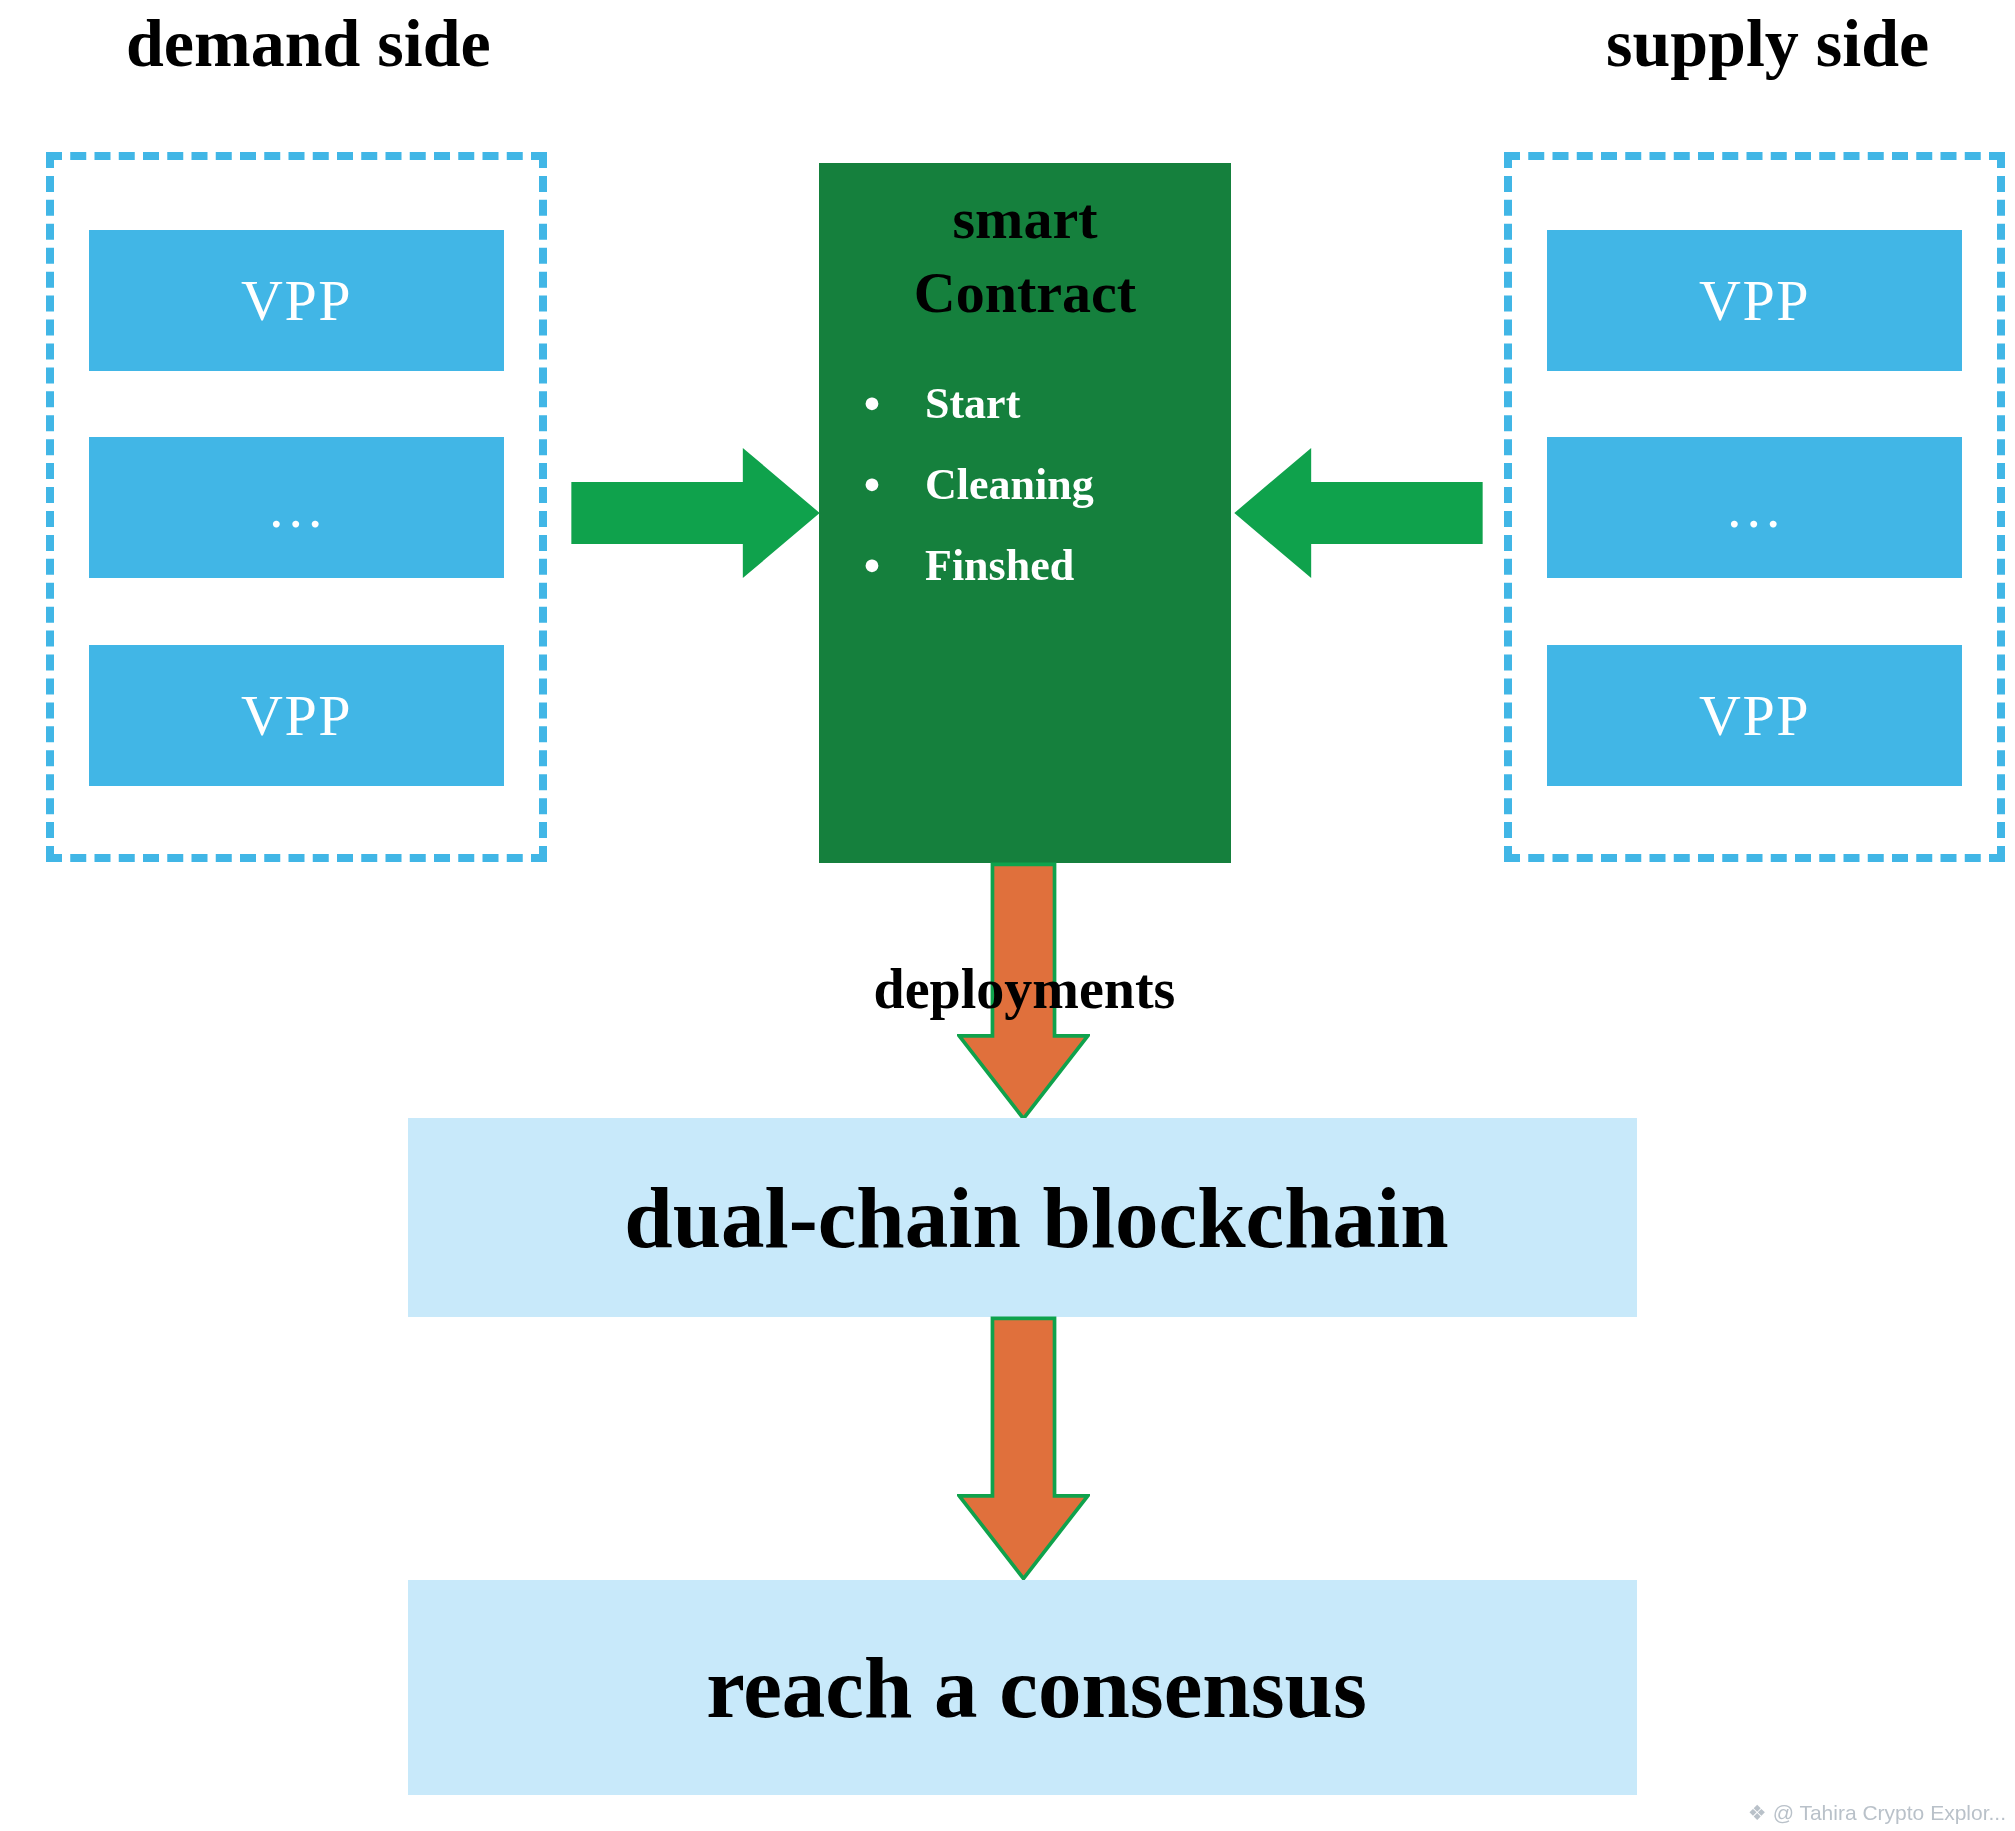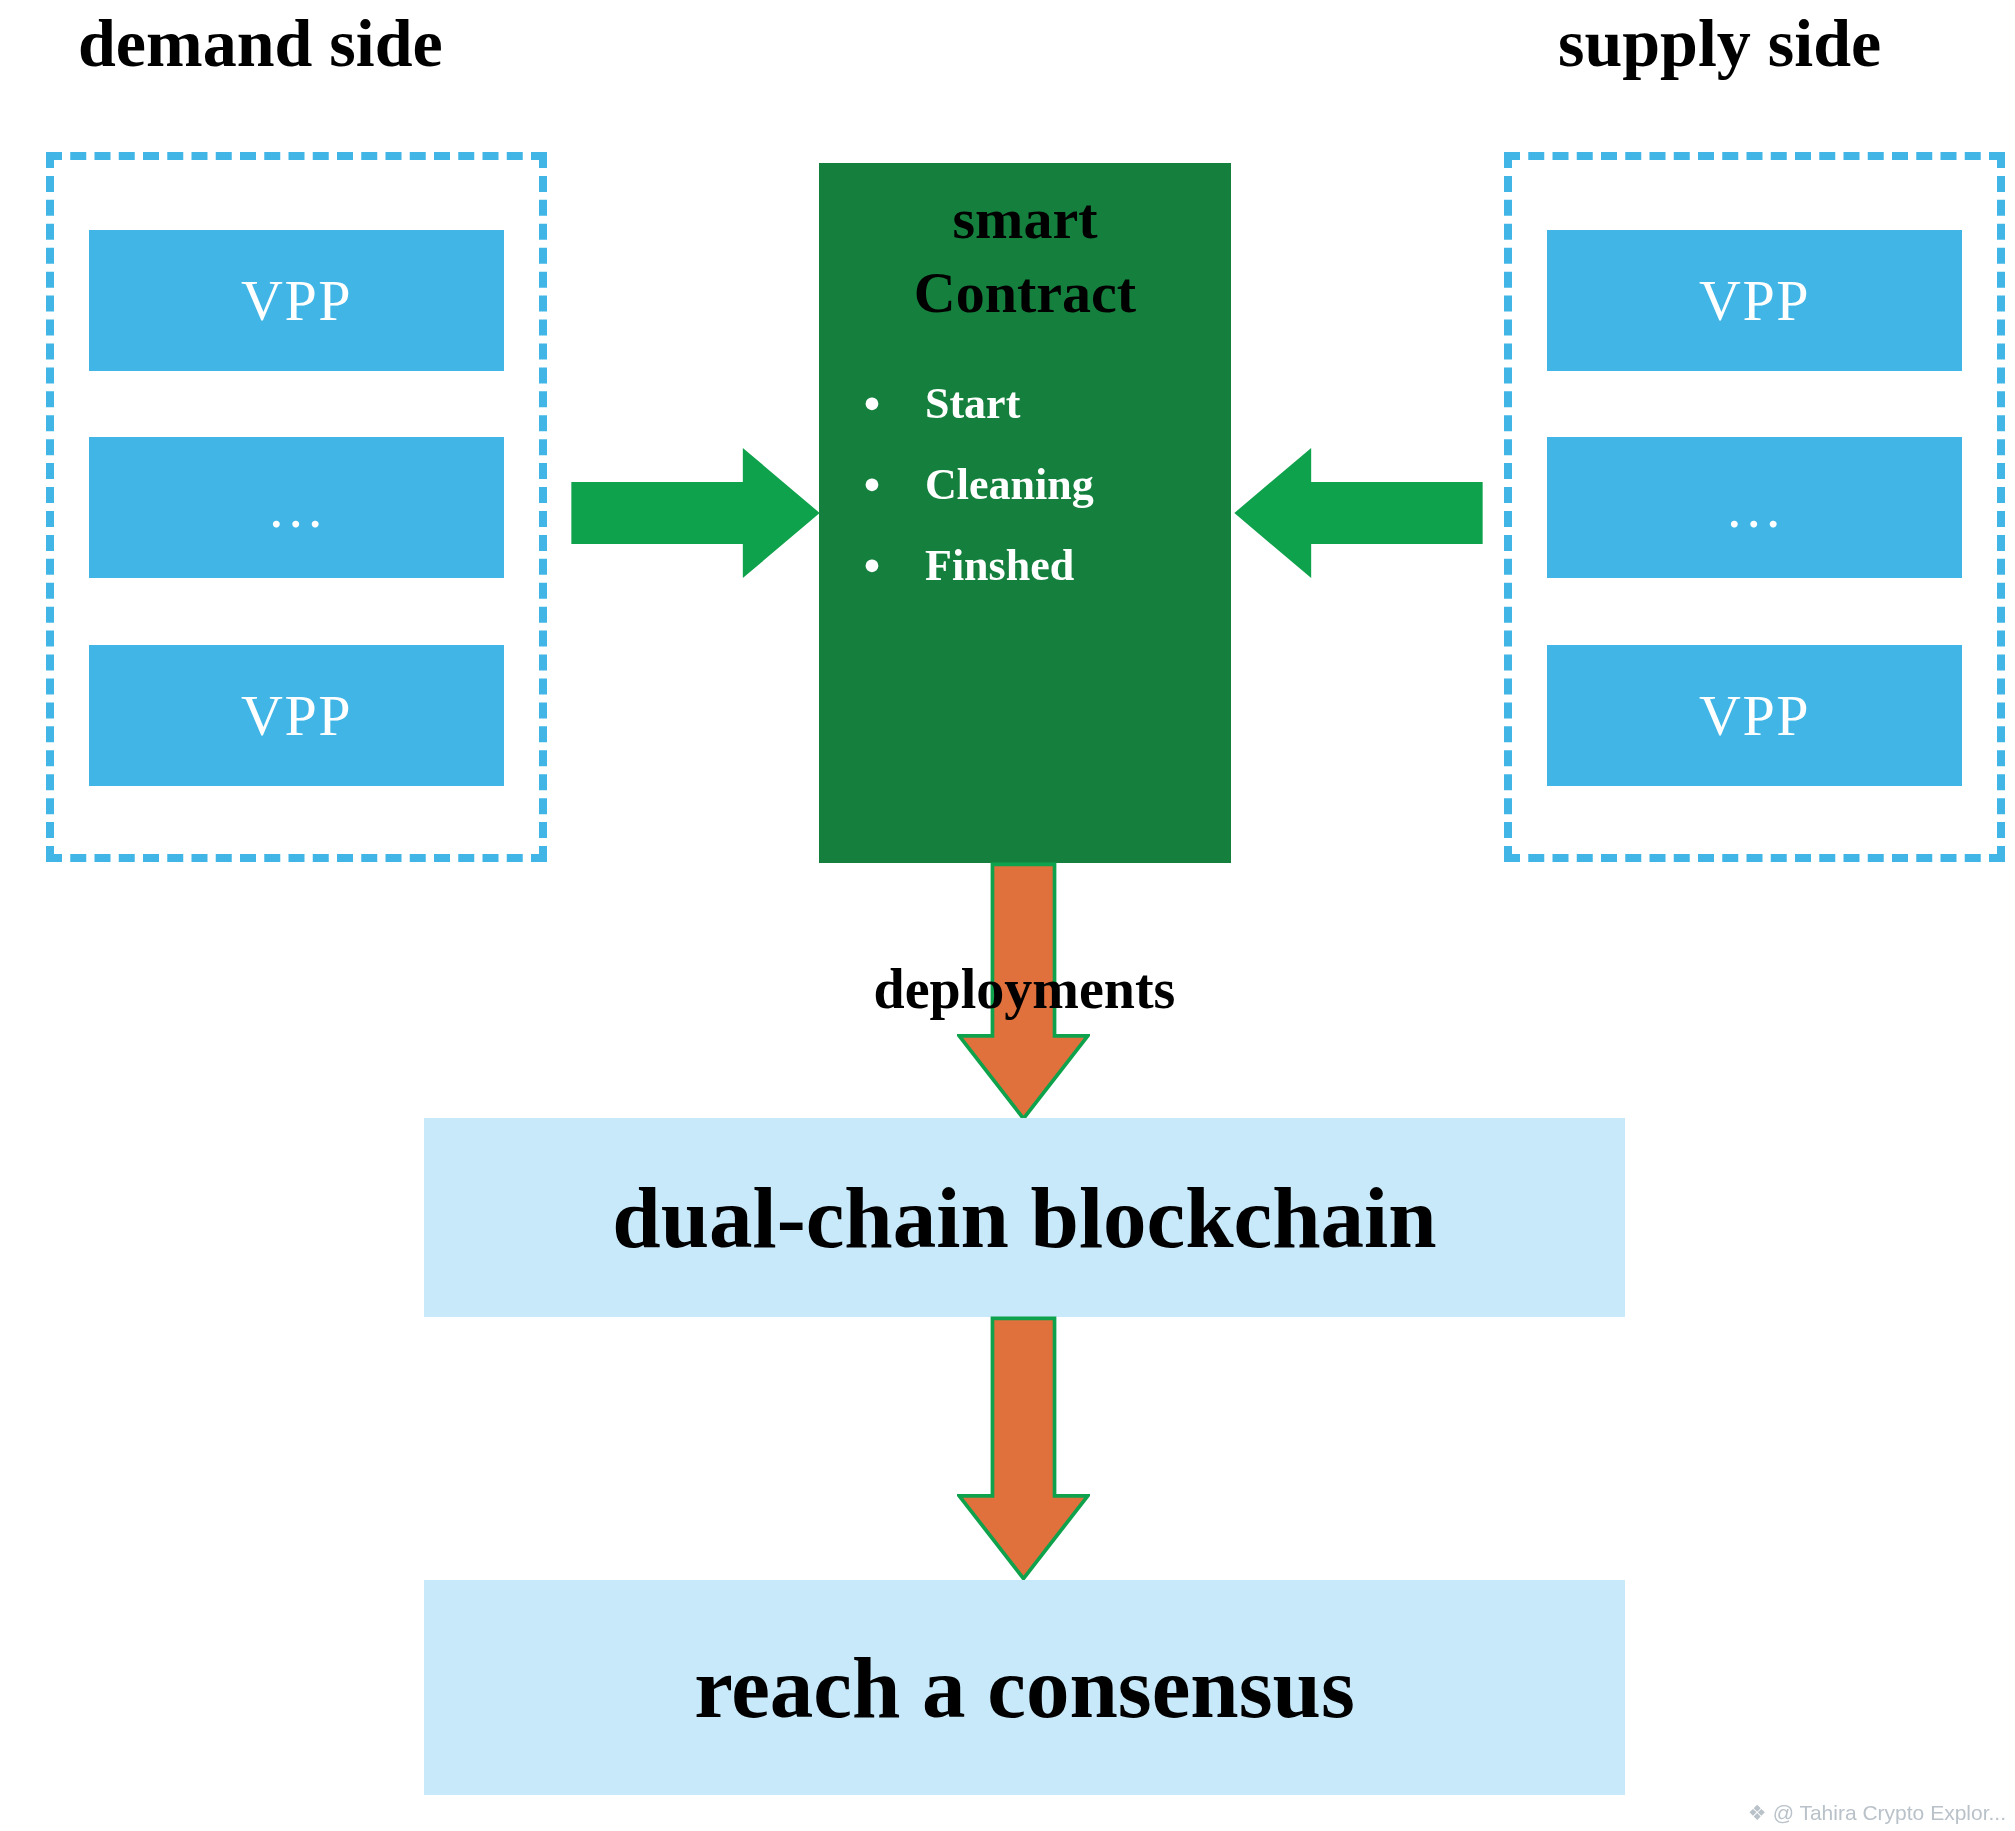--- a/index.html
+++ b/index.html
@@ -12,20 +12,21 @@
     overflow: hidden;
   }
 
   
   .heading {
     position: absolute;
     font-size: 68px;
     font-weight: bold;
     color: #000;
     white-space: nowrap;
+    margin-left: 48px;
   }
   .demand-heading { left: 78px; top: 4.4px; }
   .supply-heading { left: 1558px; top: 4.4px; }
 
   
   .group-box {
     position: absolute;
     top: 152px;
     width: 501px;
     height: 710px;
@@ -105,27 +106,28 @@
     text-align: center;
     font-size: 56px;
     font-weight: bold;
     color: #000;
     z-index: 5;
   }
 
   
   .flow-box {
     position: absolute;
-    left: 424px;
+    left: 408px;
     width: 1201px;
     background: #C8E9FA;
     color: #000;
     font-weight: bold;
     text-align: center;
     font-size: 87px;
+    padding-left: 28px;
   }
   .chain-box { top: 1118px; height: 199px; line-height: 199px; }
   .consensus-box { top: 1580px; height: 215px; line-height: 215px; }
 
   
   .watermark {
     position: absolute;
     right: 9px;
     bottom: 6px;
     font-family: Liberation Sans, sans-serif;

